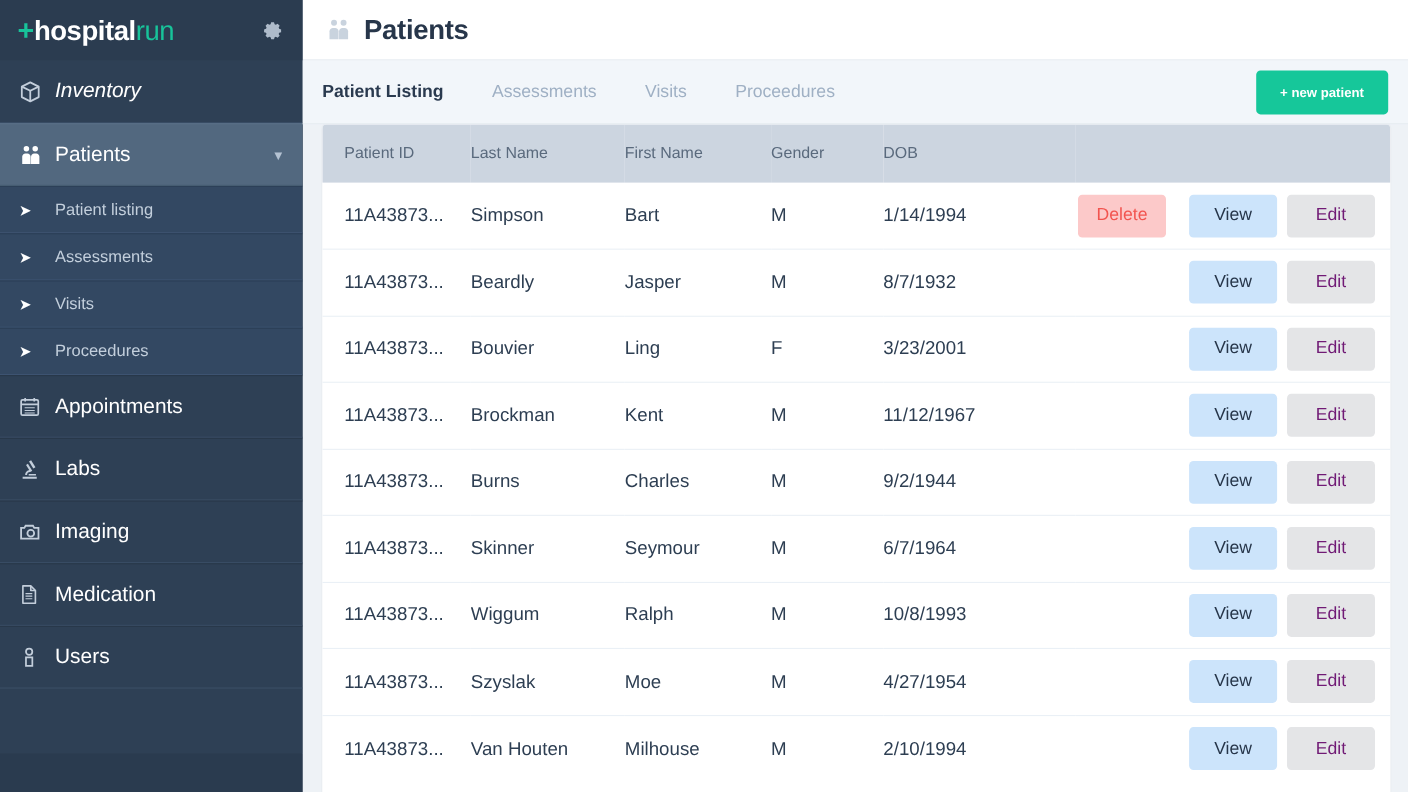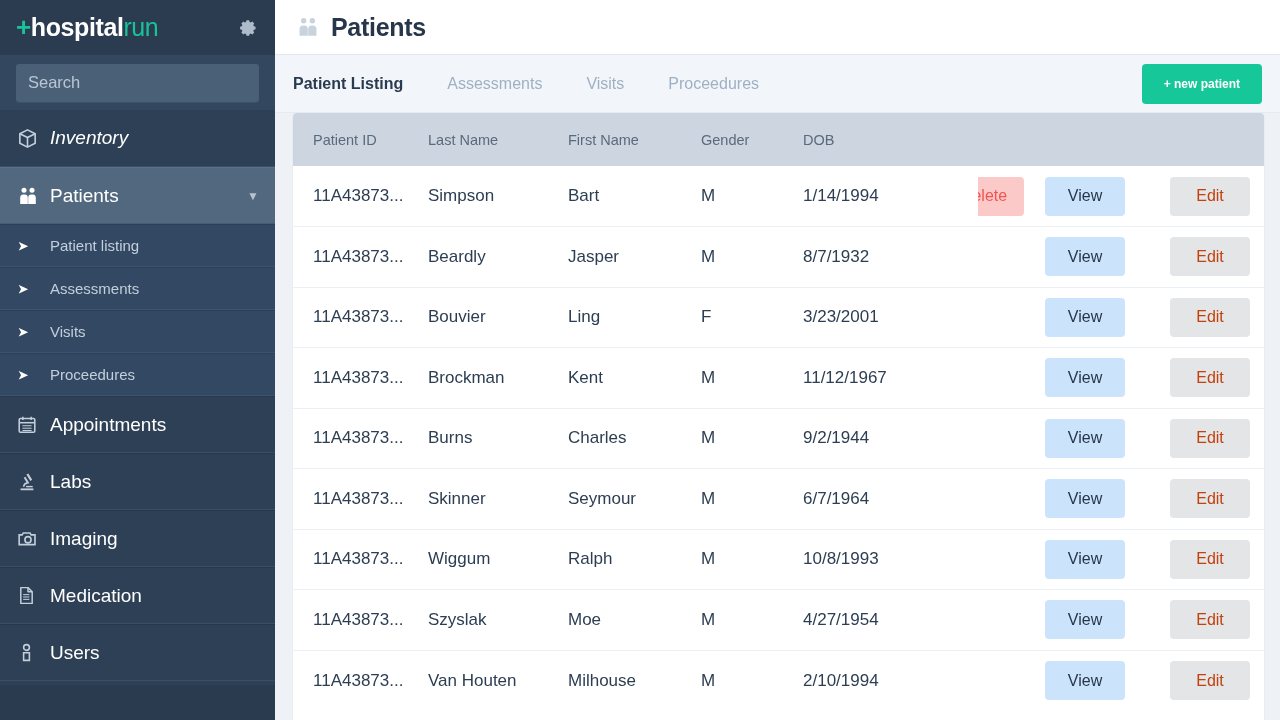--- a/index.html
+++ b/index.html
@@ -185,21 +185,21 @@
   .actions { display: flex; justify-content: flex-end; align-items: flex-start; gap: 9px; padding-right: 4px; }
   .btn {
     border: none; border-radius: 4px;
     height: 39px; min-width: 80px;
     font-size: 16px;
     cursor: pointer;
     font-family: "Liberation Sans", sans-serif;
   }
   .btn-delete { background: #fcc9c9; color: #f2544f; }
   .btn-view   { background: #cce4fb; color: #27364a; margin-left: 12px; }
-  .btn-edit   { background: #e4e5e7; color: #c2410c; margin-left: 36px; }
+  .btn-edit   { background: #e4e5e7; color: #701a75; }
   .btn.hidden { visibility: hidden; }
 </style>
 </head>
 <body>
 
 <div id="app">
 
   <aside id="sidebar">
 
     <div class="brand-bar">
@@ -209,26 +209,20 @@
           <span class="brand-run">run</span>
       </div>
       <div class="gear-btn">
         <svg width="22" height="22" viewBox="0 0 24 24" fill="#aebbca" aria-hidden="true">
           <path d="M12 8.6a3.4 3.4 0 1 0 0 6.8 3.4 3.4 0 0 0 0-6.8zm0 5a1.6 1.6 0 1 1 0-3.2 1.6 1.6 0 0 1 0 3.2z"></path>
           <path d="M20.3 13.4l-.1-1.4.1-1.4-2-.6-.5-1.2 1-1.8-2-2-1.8 1-1.2-.5-.6-2-1.4.1-1.4-.1-.6 2-1.2.5-1.8-1-2 2 1 1.8-.5 1.2-2 .6.1 1.4-.1 1.4 2 .6.5 1.2-1 1.8 2 2 1.8-1 1.2.5.6 2 1.4-.1 1.4.1.6-2 1.2-.5 1.8 1 2-2-1-1.8.5-1.2z"></path>
         </svg>
       </div>
     </div>
 
-    <div class="search-wrap">
-      <div class="search-box">
-        <input class="search-input" type="text" placeholder="Search" style="">
-
-      </div>
-    </div>
 
     <nav class="nav">
 
       <div class="nav-item">
         <span class="ico">
           <svg width="23" height="23" viewBox="0 0 24 24" fill="none" stroke="#c3cedb" stroke-width="1.7" stroke-linejoin="round" aria-hidden="true">
             <path d="M12 3l8 4v10l-8 4-8-4V7z"></path>
               <path d="M4 7l8 4 8-4"></path>
               <path d="M12 11v10"></path>
           </svg>

